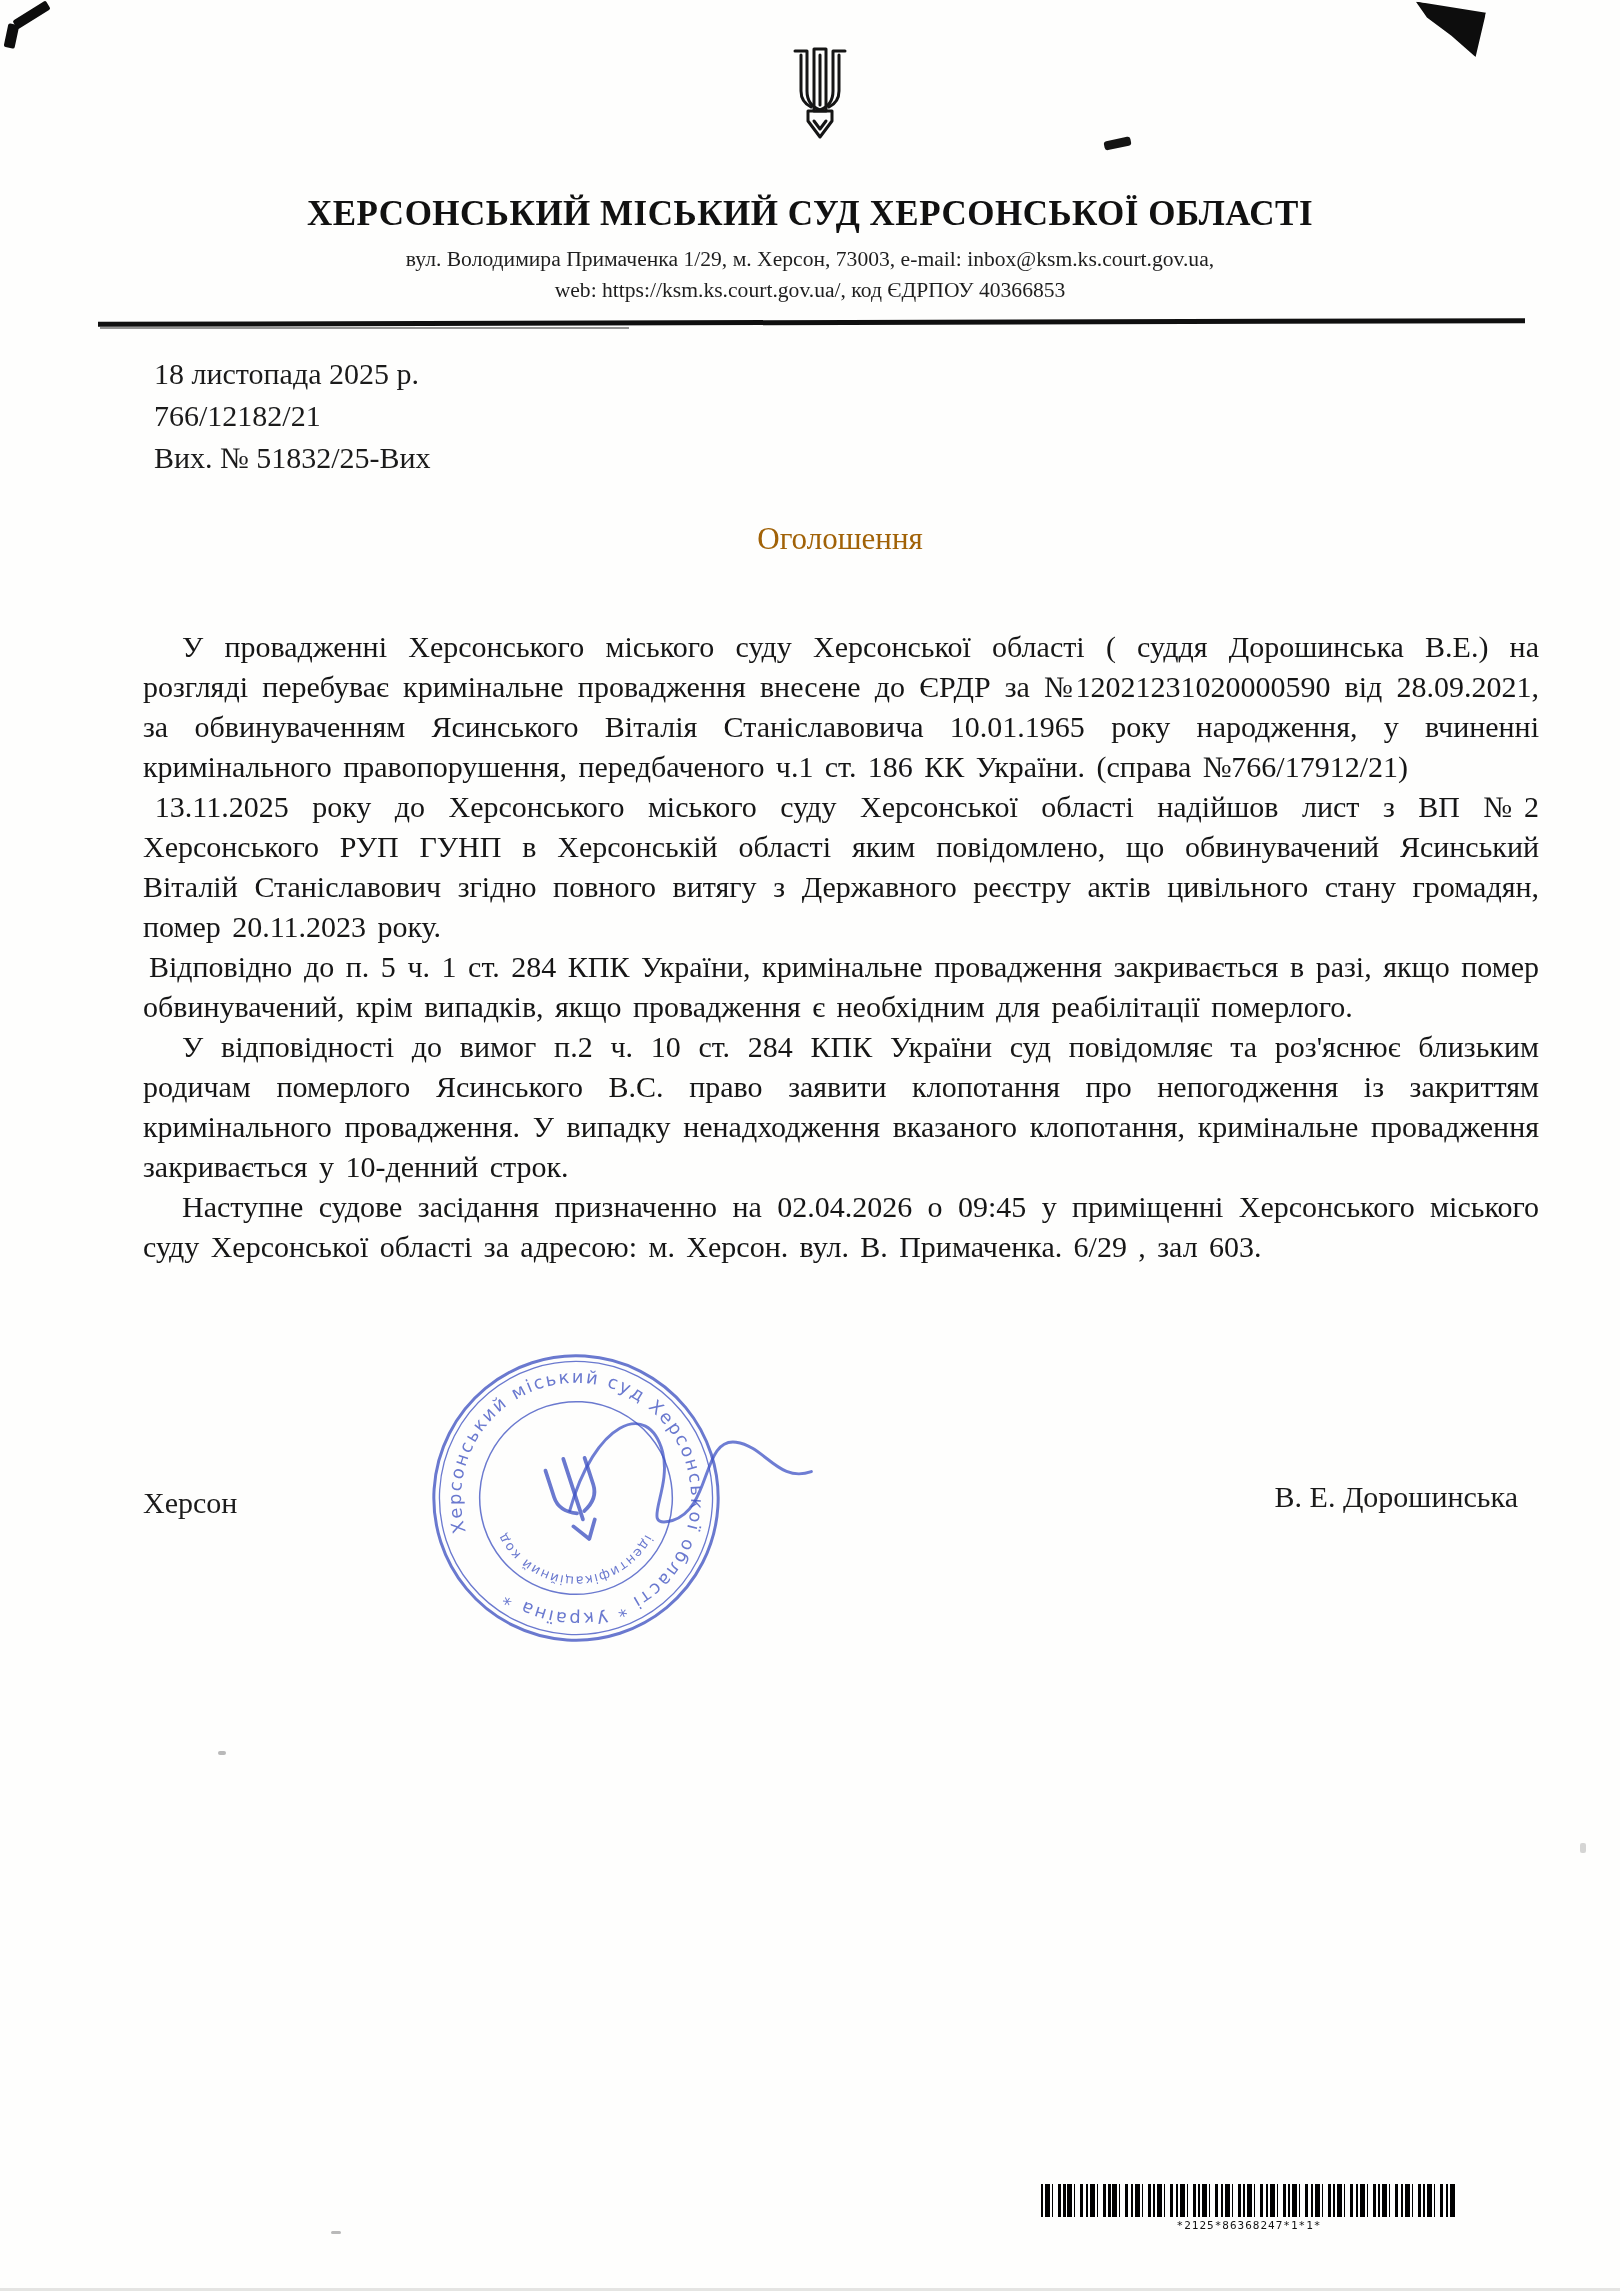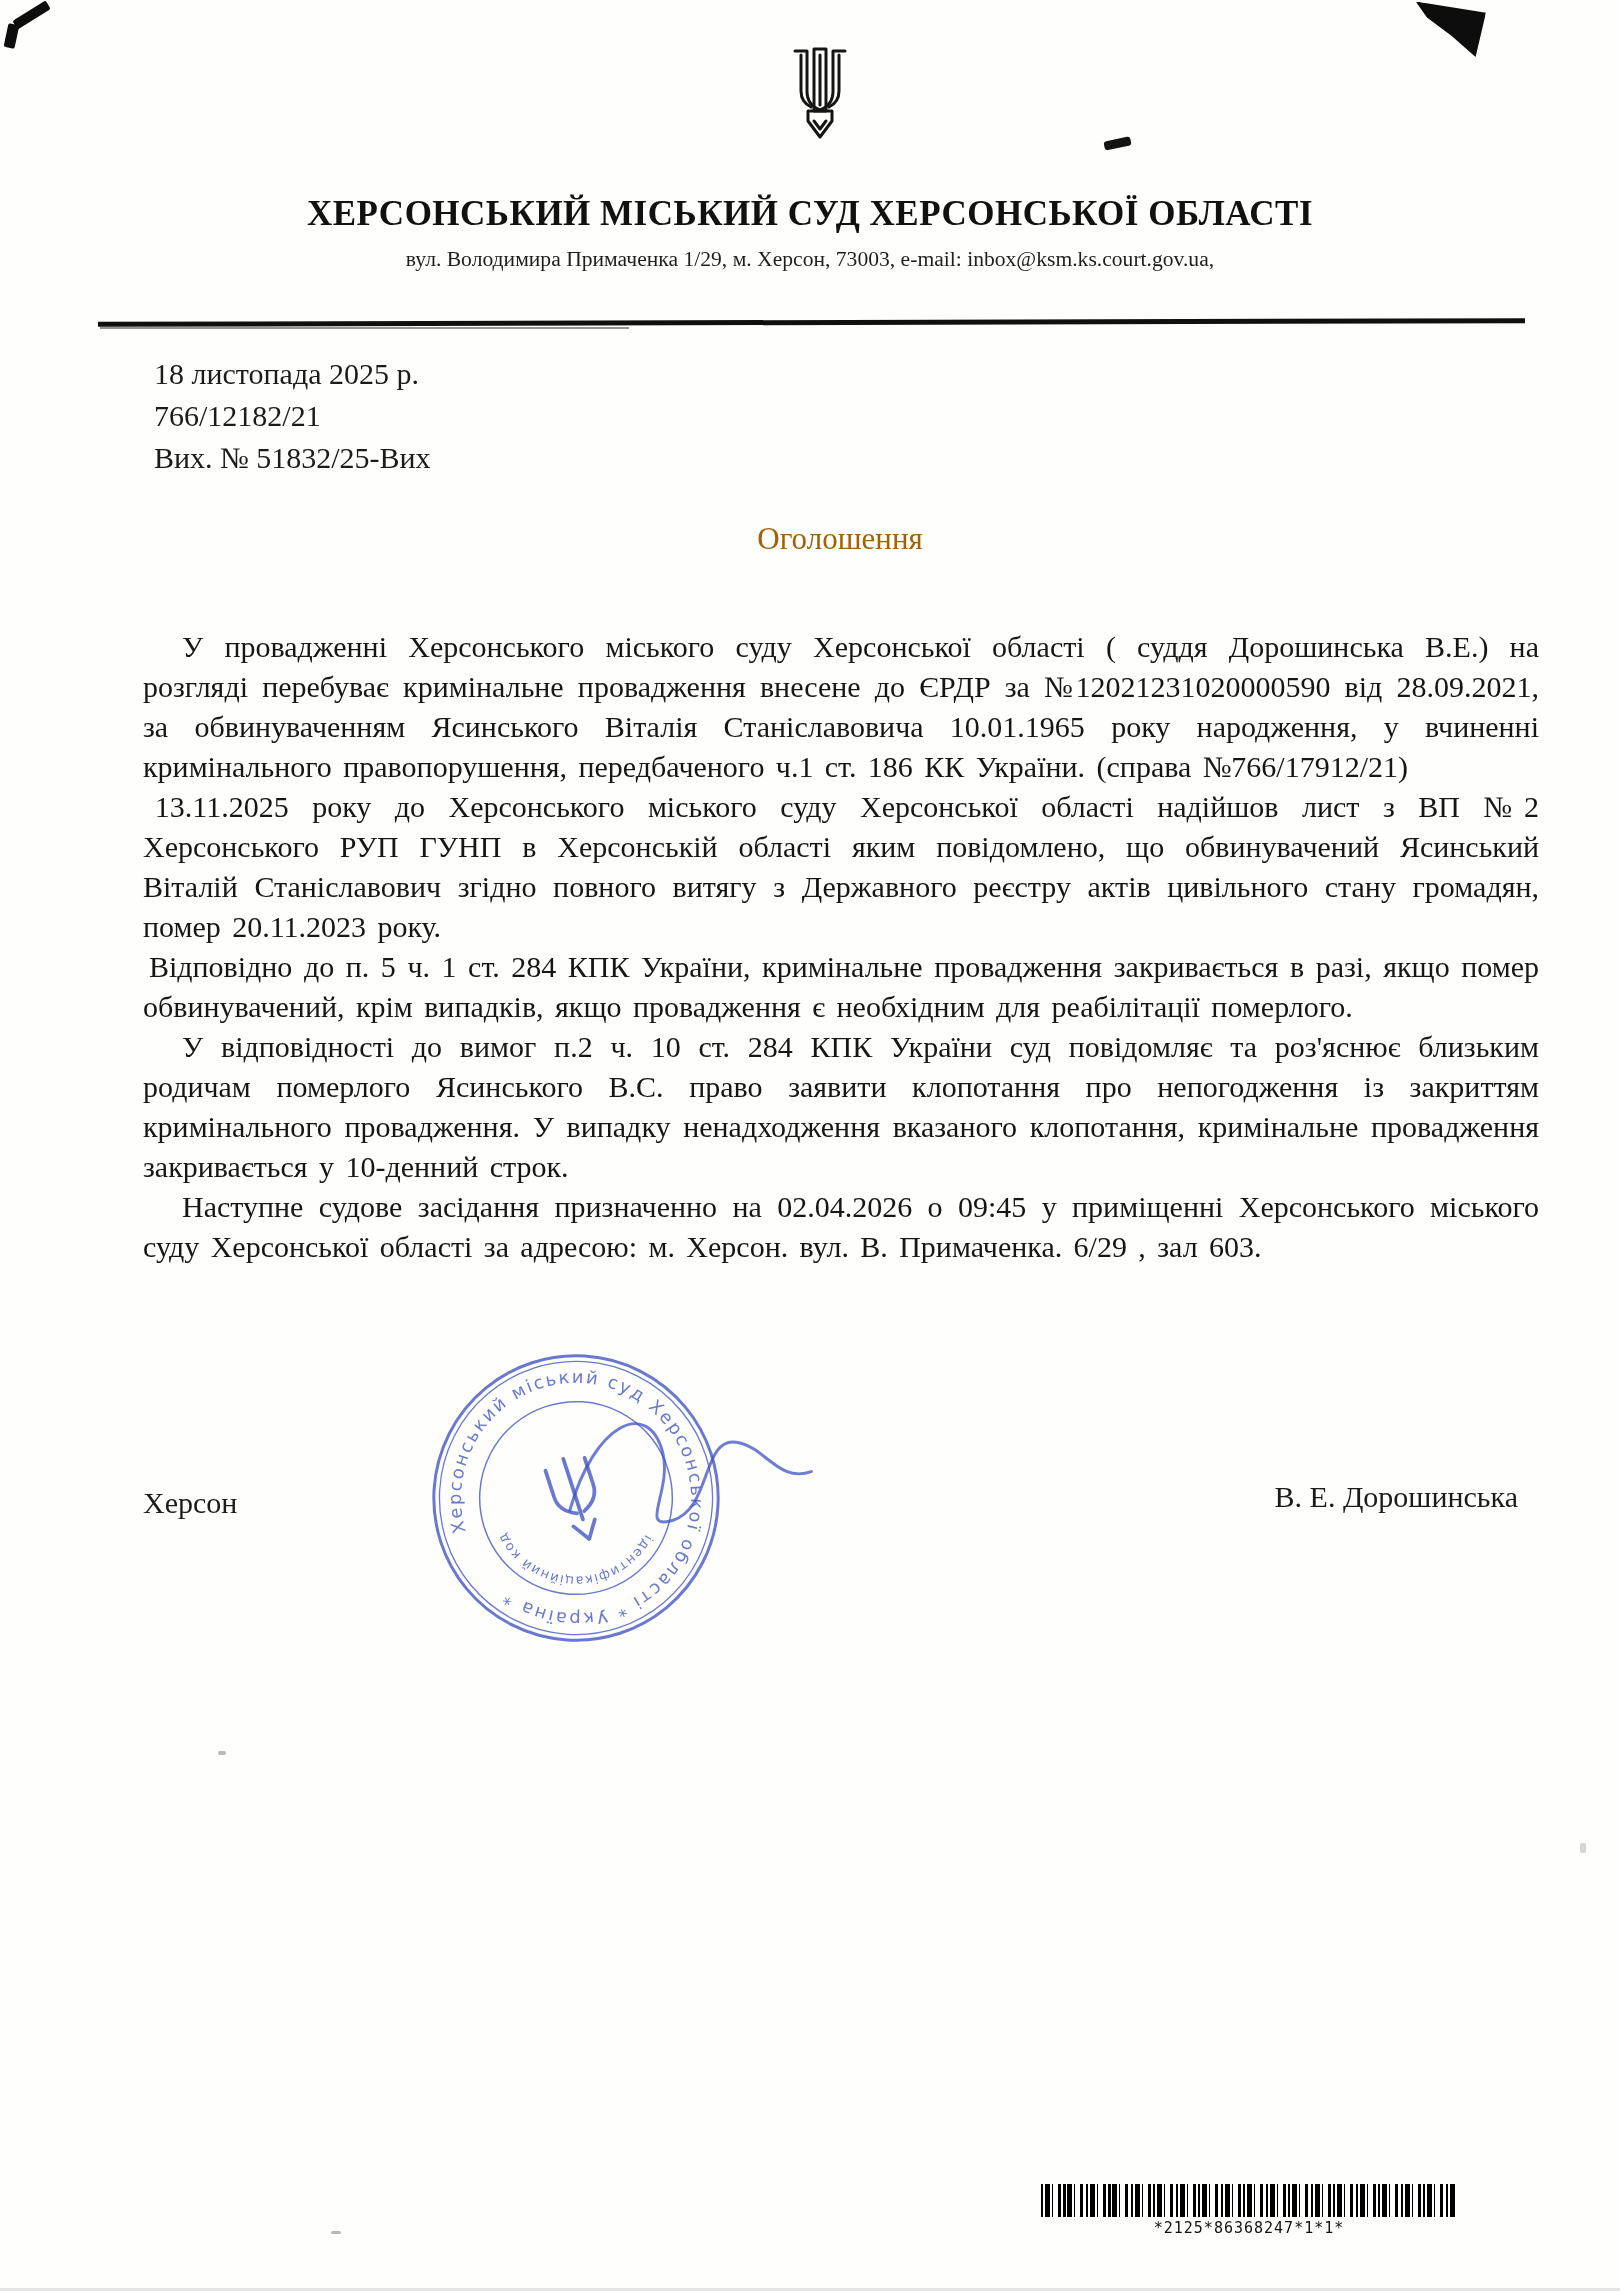--- a/index.html
+++ b/index.html
@@ -80,21 +80,21 @@
   .barcode-bars{
     width:416px;height:33px;
     background:repeating-linear-gradient(90deg,
       #000 0 2px,transparent 2px 3.9px,
       #000 3.9px 8.8px,transparent 8.8px 10.8px,
       #000 10.8px 11.8px,transparent 11.8px 16.7px,
       #000 16.7px 19.6px,transparent 19.6px 22.5px);
   }
   .barcode-label{
     margin-top:2px;font-family:"DejaVu Sans Mono","Liberation Mono",monospace;
-    font-size:15px;letter-spacing:1px;color:#111;
+    font-size:11px;letter-spacing:1px;color:#111;
   }
   .bottom-strip{position:absolute;left:0;bottom:0;width:100%;height:3.9px;background:#e4e4e2;}
 </style>
 </head>
 <body>
 
 <div class="page">
 
   <div class="artifact artifact-tl-1"></div>
   <div class="artifact artifact-tl-2"></div>
@@ -114,20 +114,21 @@
         <path d="M39,4 h12 v62 h-12 z"></path>
         <path d="M45,10 v50"></path>
         <path d="M33,66 h24 v10 l-12,16 l-12,-16 z"></path>
         <path d="M39,76 l6,8 l6,-8"></path>
       </g>
     </svg>
   </div>
 
   <div class="court-name">ХЕРСОНСЬКИЙ МІСЬКИЙ СУД ХЕРСОНСЬКОЇ ОБЛАСТІ</div>
   <div class="addr addr-1">вул. Володимира Примаченка  1/29, м. Херсон, 73003, e-mail: inbox@ksm.ks.court.gov.ua,</div>
+  <div class="addr addr-2">web: https://ksm.ks.court.gov.ua/, код ЄДРПОУ 40366853</div>
   <div class="rule"></div>
   <div class="rule-2"></div>
 
   <div class="meta">
     <div>18 листопада 2025 р.</div>
     <div>766/12182/21</div>
     <div>Вих. № 51832/25-Вих</div>
   </div>
 
   <div class="doc-title">Оголошення</div>

